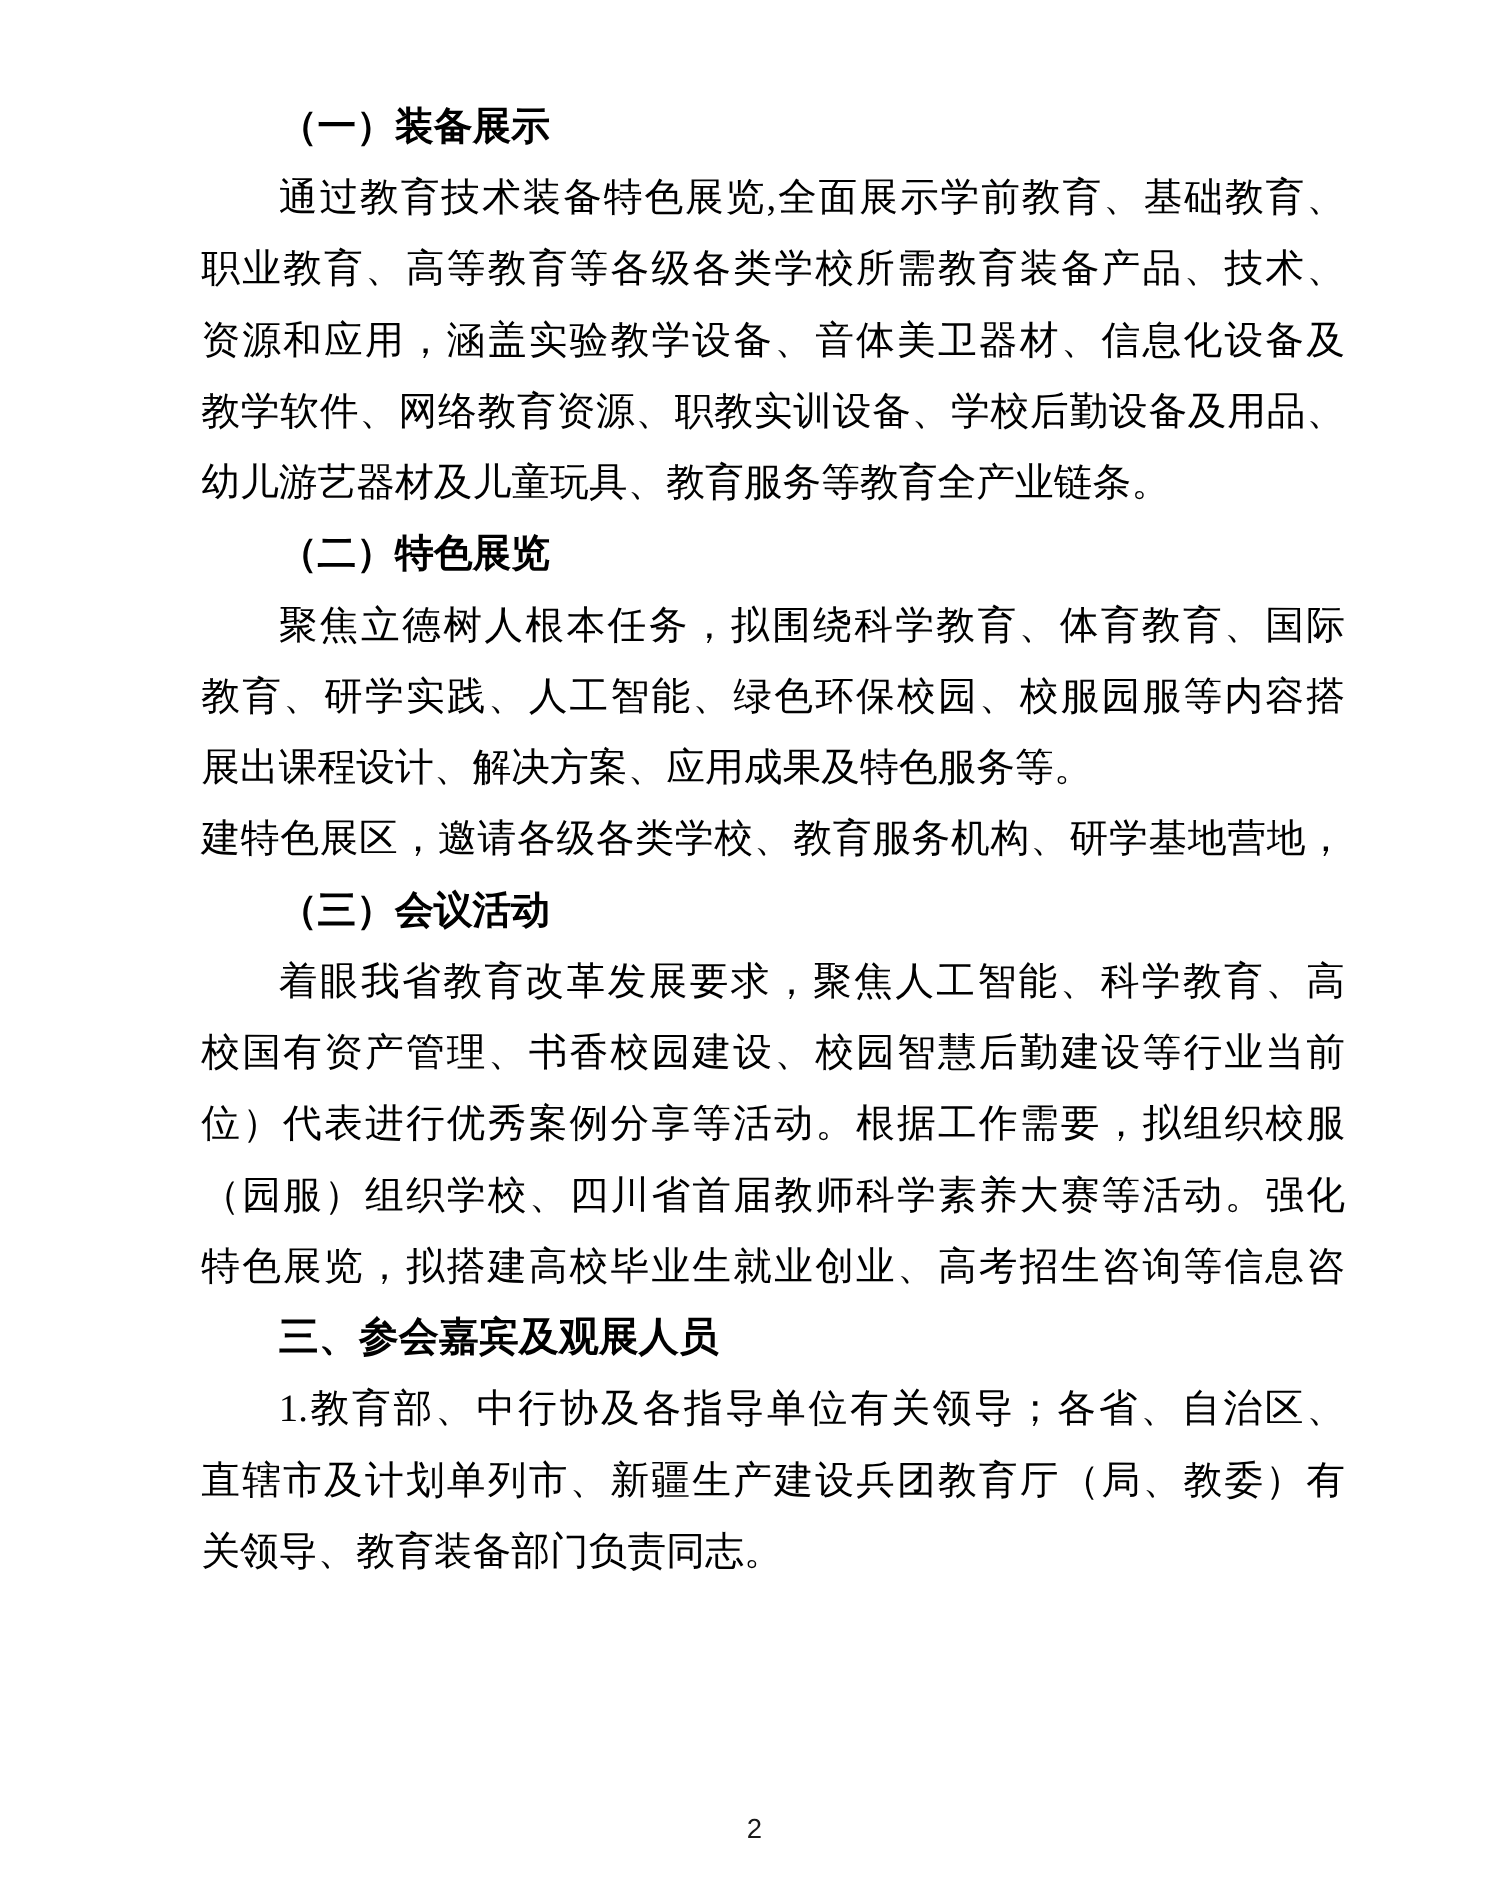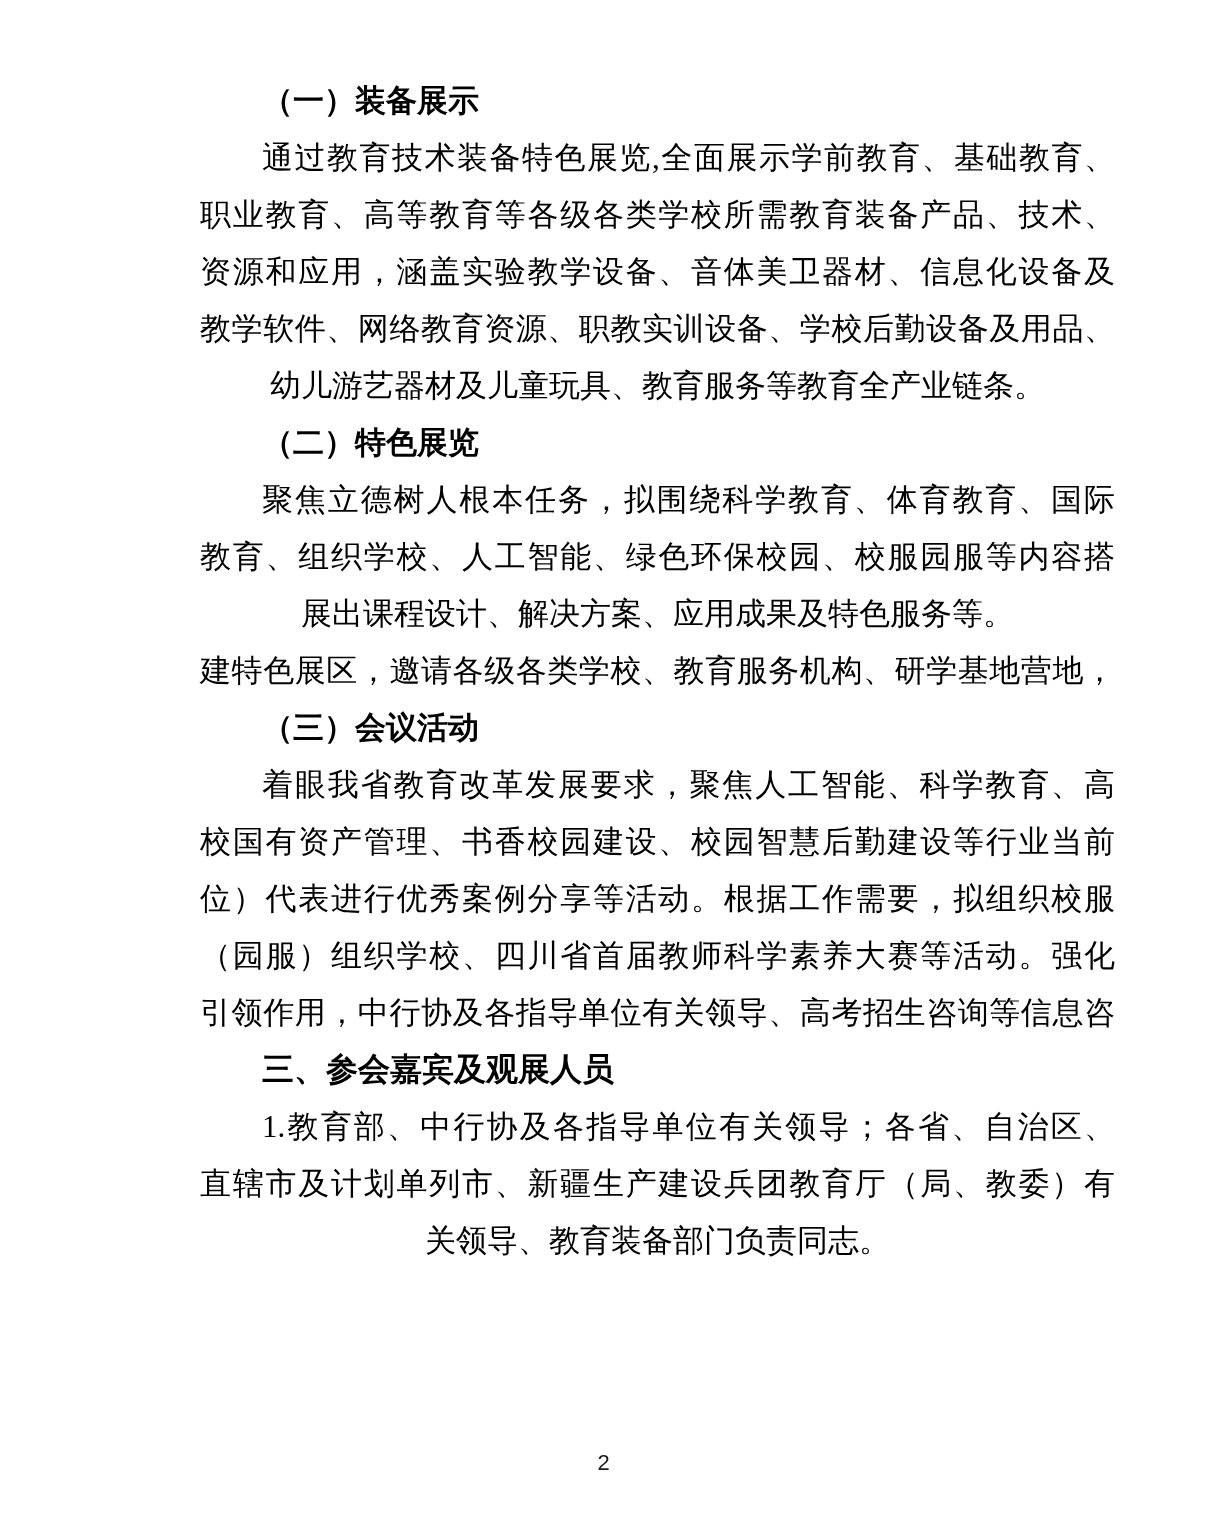--- a/index.html
+++ b/index.html
@@ -13,29 +13,27 @@
     position: relative;
     font-family: "Liberation Serif", serif;
     color: #000000;
     overflow: hidden;
   }
   .doc {
     position: absolute;
     left: 161px;
     top: 72px;
     width: 915px;
-    margin-left: 39px;
   }
   .line {
     height: 57px;
     line-height: 57px;
     font-size: 31px;
     white-space: nowrap;
     font-family: "Liberation Serif", serif;
-    text-align: center;
   }
   .line.j {
     white-space: normal;
     text-align: justify;
     text-align-last: justify;
     font-family: Liberation Serif, serif;
   }
   .line.indent {
     text-indent: 62px;
   }
@@ -72,28 +70,28 @@
 
 <div class="doc" id="doc">
     <div class="kai-heading">（一）装备展示</div>
     <div class="line j indent">通过教育技术装备特色展览,全面展示学前教育、基础教育、</div>
     <div class="line j">职业教育、高等教育等各级各类学校所需教育装备产品、技术、</div>
     <div class="line j">资源和应用，涵盖实验教学设备、音体美卫器材、信息化设备及</div>
     <div class="line j">教学软件、网络教育资源、职教实训设备、学校后勤设备及用品、</div>
     <div class="line">幼儿游艺器材及儿童玩具、教育服务等教育全产业链条。</div>
     <div class="kai-heading">（二）特色展览</div>
     <div class="line j indent">聚焦立德树人根本任务，拟围绕科学教育、体育教育、国际</div>
-    <div class="line j">教育、组织学校、人工智能、绿色环保校园、校服园服等内容搭</div>
+    <div class="line j">教育、研学实践、人工智能、绿色环保校园、校服园服等内容搭</div>
     <div class="line">展出课程设计、解决方案、应用成果及特色服务等。</div>
     <div class="line j">建特色展区，邀请各级各类学校、教育服务机构、研学基地营地，</div>
     <div class="kai-heading">（三）会议活动</div>
     <div class="line j indent">着眼我省教育改革发展要求，聚焦人工智能、科学教育、高</div>
     <div class="line j">校国有资产管理、书香校园建设、校园智慧后勤建设等行业当前</div>
     <div class="line j">位）代表进行优秀案例分享等活动。根据工作需要，拟组织校服</div>
     <div class="line j">（园服）组织学校、四川省首届教师科学素养大赛等活动。强化</div>
-    <div class="line j">引领作用，中行协及各指导单位有关领导、高考招生咨询等信息咨</div>
+    <div class="line j">特色展览，拟搭建高校毕业生就业创业、高考招生咨询等信息咨</div>
     <div class="hei-heading">三、参会嘉宾及观展人员</div>
     <div class="line j indent">1.教育部、中行协及各指导单位有关领导；各省、自治区、</div>
     <div class="line j">直辖市及计划单列市、新疆生产建设兵团教育厅（局、教委）有</div>
     <div class="line">关领导、教育装备部门负责同志。</div>
   </div>
 
 <div class="footer">2</div>
 
 </body></html>

